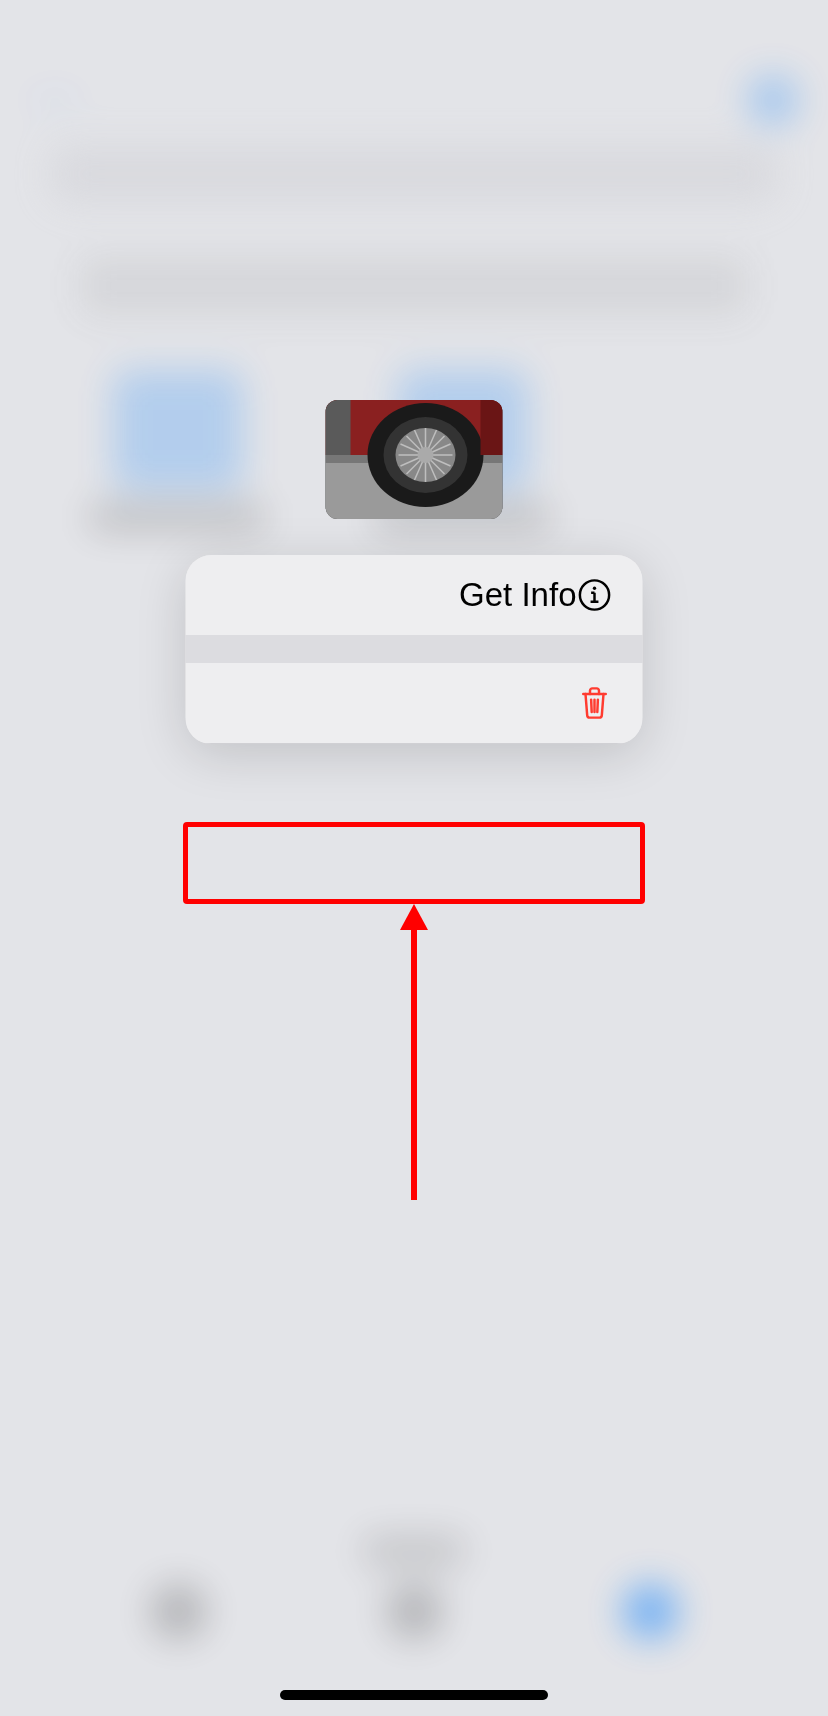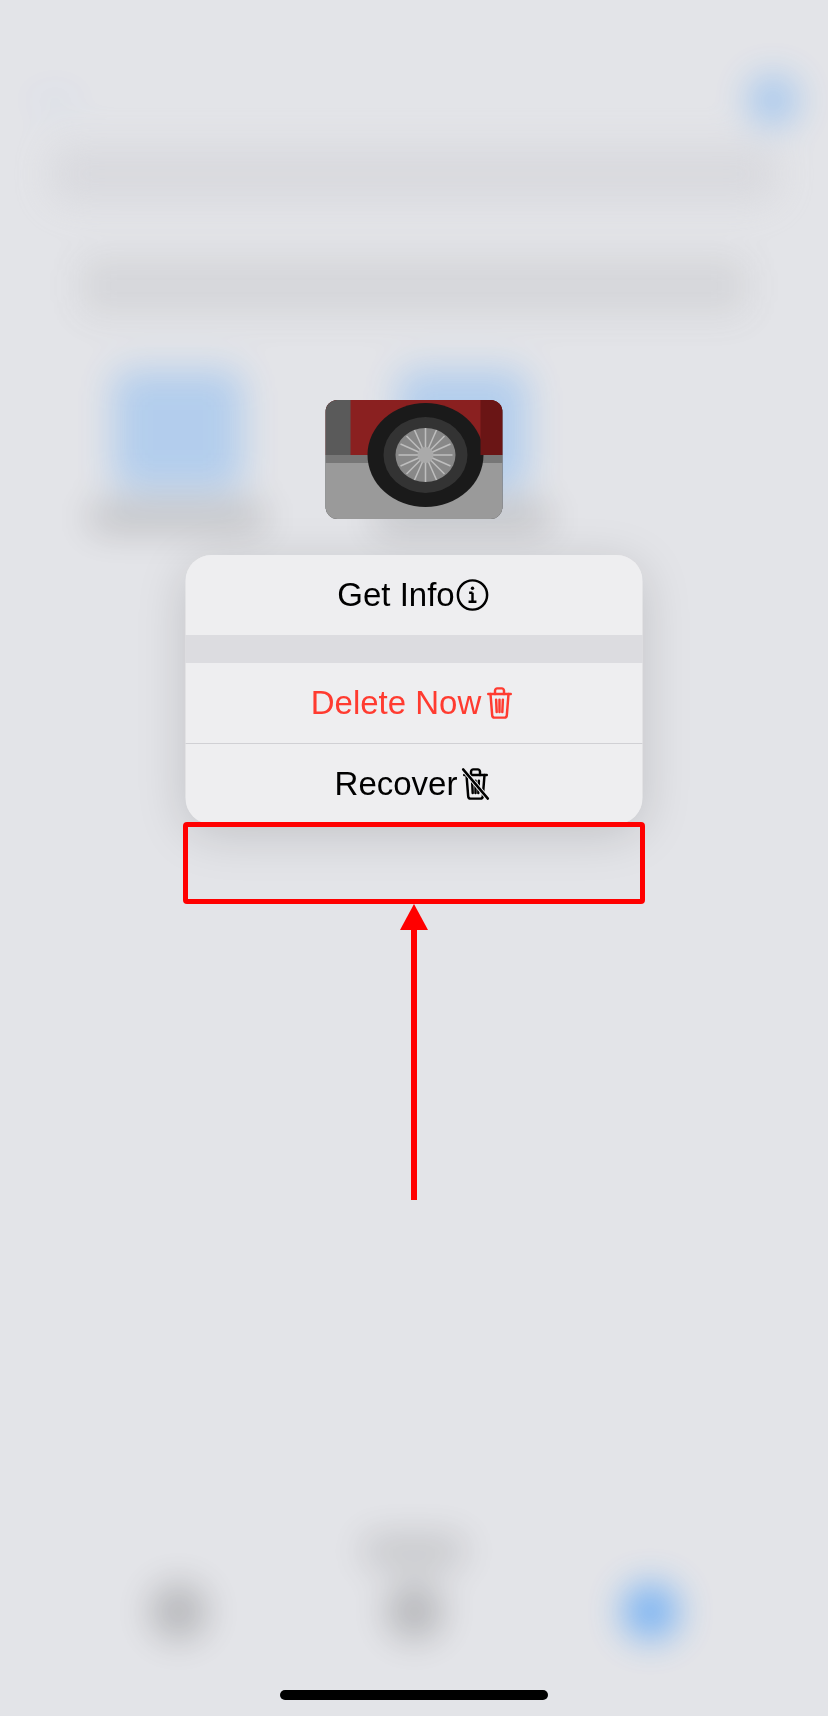--- a/index.html
+++ b/index.html
@@ -156,21 +156,21 @@
       left: 50%;
       transform: translateX(-50%);
       width: 457px;
       background: #e9e9eb;
       border-radius: 26px;
       overflow: hidden;
       box-shadow: 0 10px 50px rgba(0,0,0,0.15);
     }
     .menu-item {
       display: flex;
-      justify-content: center;
+      justify-content: flex-end;
       align-items: center;
       padding: 0 30px;
       height: 80px;
       background: #eeeef0;
       font-size: 33px;
       color: #000;
       cursor: pointer;
     }
     .menu-item.destructive {
       color: #ff3b30;
@@ -304,48 +304,32 @@
         <circle cx="16" cy="10" r="1.5" fill="#000" stroke="none"></circle>
         <line x1="13" y1="14" x2="16" y2="14"></line>
         <line x1="16" y1="14" x2="16" y2="22"></line>
         <line x1="12.5" y1="22" x2="19.5" y2="22"></line>
       </svg>
     </span>
   </div>
   <div class="menu-separator-thick"></div>
   <div class="menu-separator-thick"></div>
   <div class="menu-item destructive">
-    <span>Delete Now</span>
     <span class="menu-icon">
       <svg viewBox="0 0 32 32" fill="none" stroke="#ff3b30" stroke-width="2.2" stroke-linejoin="round" stroke-linecap="round">
         <path d="M 6 8 L 26 8"></path>
         <path d="M 12 8 L 12 5 C 12 4 13 3 14 3 L 18 3 C 19 3 20 4 20 5 L 20 8"></path>
         <path d="M 8 8 L 9.5 27 C 9.6 28 10.5 29 11.5 29 L 20.5 29 C 21.5 29 22.4 28 22.5 27 L 24 8"></path>
         <line x1="13" y1="13" x2="13.5" y2="24"></line>
         <line x1="16" y1="13" x2="16" y2="24"></line>
         <line x1="19" y1="13" x2="18.5" y2="24"></line>
       </svg>
     </span>
   </div>
   <div class="menu-separator-thin"></div>
-  <div class="menu-item">
-    <span>Recover</span>
-    <span class="menu-icon">
-      <svg viewBox="0 0 32 32" fill="none" stroke="#000" stroke-width="2.2" stroke-linejoin="round" stroke-linecap="round">
-        <path d="M 6 8 L 26 8"></path>
-        <path d="M 12 8 L 12 5 C 12 4 13 3 14 3 L 18 3 C 19 3 20 4 20 5 L 20 8"></path>
-        <path d="M 8 8 L 9.5 27 C 9.6 28 10.5 29 11.5 29 L 20.5 29 C 21.5 29 22.4 28 22.5 27 L 24 8"></path>
-        <line x1="13" y1="13" x2="13.5" y2="24"></line>
-        <line x1="16" y1="13" x2="16" y2="24"></line>
-        <line x1="19" y1="13" x2="18.5" y2="24"></line>
-        <line x1="5" y1="3" x2="27" y2="29" stroke-width="4" stroke="#eeeef0"></line>
-        <line x1="5" y1="3" x2="27" y2="29"></line>
-      </svg>
-    </span>
-  </div>
 </div>
 
 <div class="highlight-box"></div>
 
 <div class="arrow">
   <svg width="40" height="296" viewBox="0 0 40 296">
     <line x1="20" y1="20" x2="20" y2="296" stroke="#ff0000" stroke-width="6"></line>
     <polygon points="20,0 6,26 34,26" fill="#ff0000"></polygon>
   </svg>
 </div>

